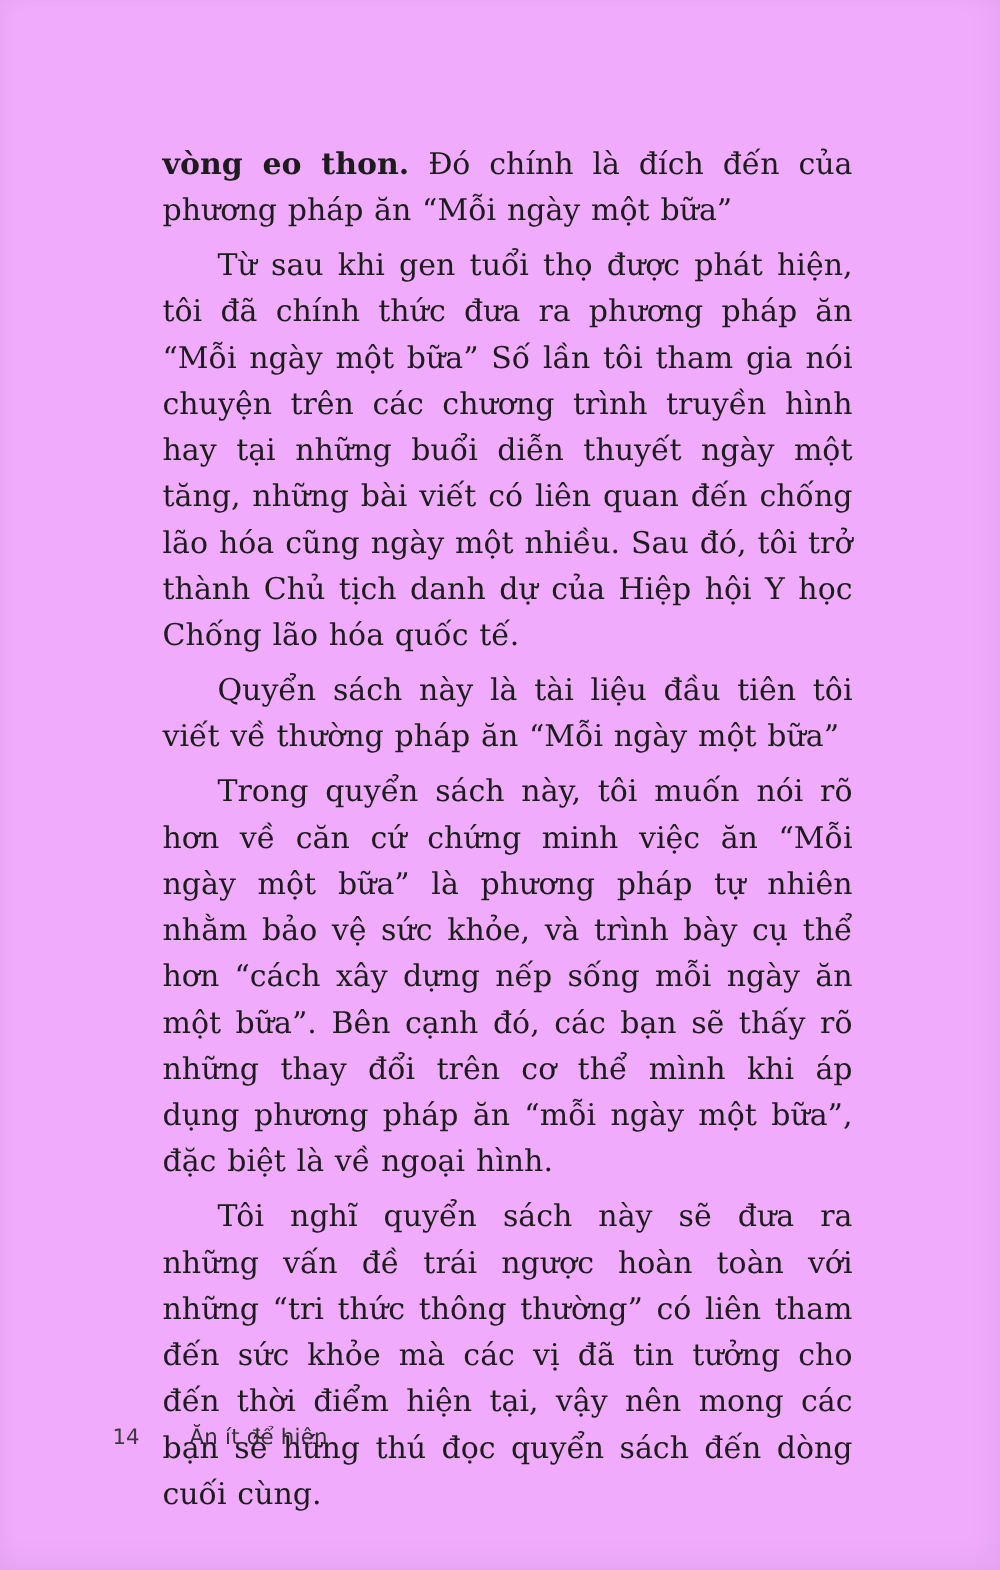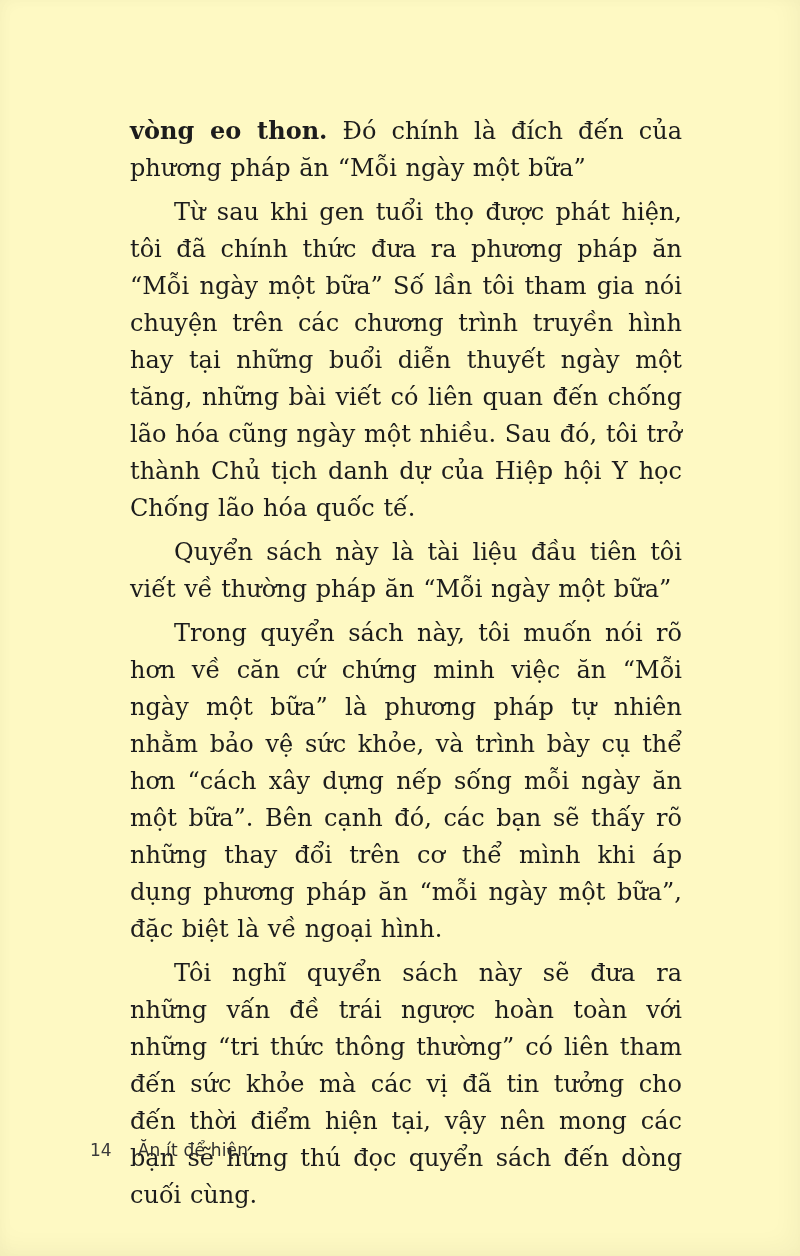--- a/index.html
+++ b/index.html
@@ -9,21 +9,21 @@
   body {
     width: 800px;
     height: 1256px;
     background: #fafafa;
     position: relative;
     overflow: hidden;
   }
   .page {
     position: absolute;
     inset: 0;
-    background: #fef9c3;
+    background: #f0abfc;
     box-shadow: inset -6px -8px 24px rgba(0,0,0,0.04), inset 4px 0 14px rgba(0,0,0,0.02);
     font-family: "DejaVu Serif", "Liberation Serif", serif;
     color: #1c1c1c;
     padding-left: 42px;
   }
   .content {
     position: absolute;
     left: 130px;
     top: 112px;
     width: 552px;
@@ -41,21 +41,21 @@
   }
   .para b {
     font-weight: bold;
   }
   .footer {
     position: absolute;
     left: 90px;
     top: 1140px;
     display: flex;
     align-items: flex-start;
-    gap: 26px;
+    gap: 40px;
     font-family: "DejaVu Sans", "Liberation Sans", sans-serif;
   }
   .page-num {
     font-size: 17px;
     color: #3a3a3a;
   }
   .running-title {
     font-size: 17px;
     color: #2e2e2e;
     letter-spacing: 0.2px;

